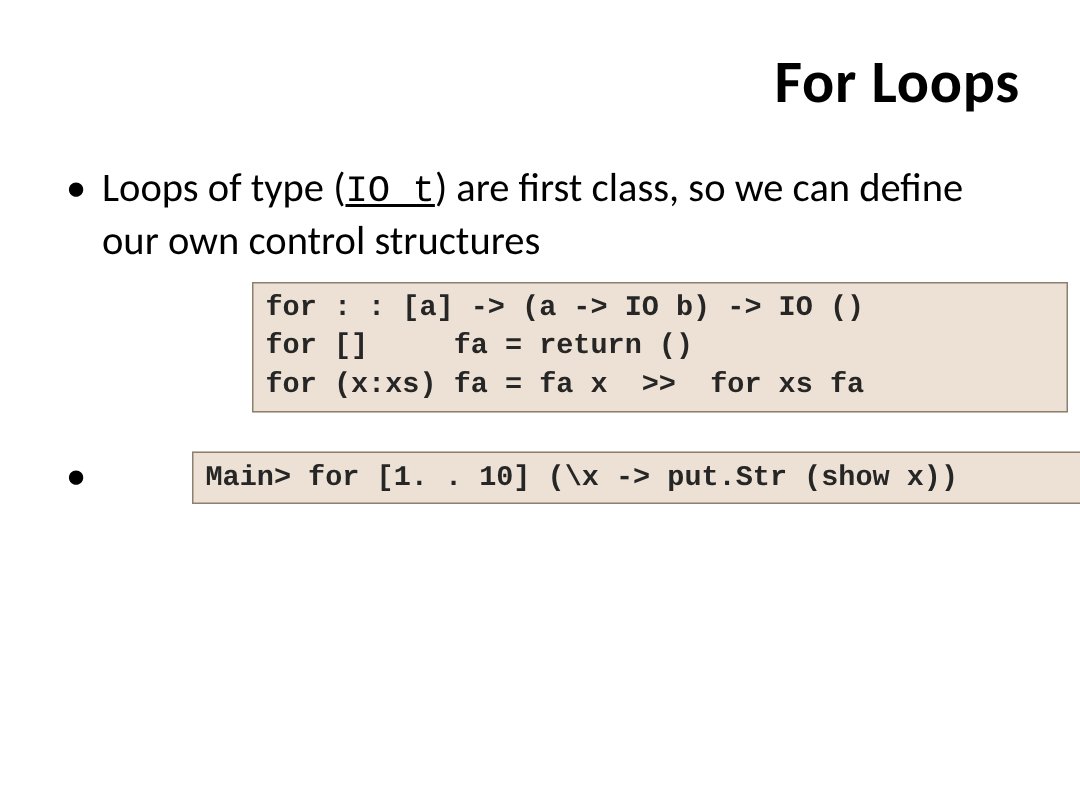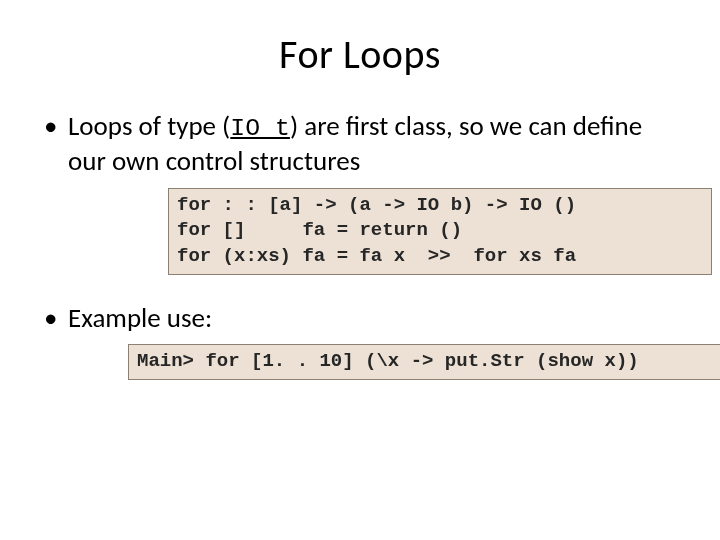--- a/index.html
+++ b/index.html
@@ -12,23 +12,23 @@
     color: #000;
   }
   .slide {
     width: 720px;
     height: 540px;
     box-sizing: border-box;
     padding: 20px 40px 20px 40px;
     position: relative;
   }
   .title {
-    text-align: center;
+    text-align: right;
     font-size: 40px;
-    font-weight: 400;
+    font-weight: 700;
     margin-top: 10px;
     margin-bottom: 30px;
     letter-spacing: 0.5px;
   }
   ul.body {
     list-style: none;
     padding: 0;
     margin: 0 0 0 0;
   }
   ul.body > li {
@@ -80,18 +80,17 @@
   <div class="title">For Loops</div>
 
   <ul class="body">
     <li>
       <span>Loops of type (</span><span class="inline-code">IO t</span><span>) are first class, so we can define our own control structures</span>
       <div class="code-block first">for : : [a] -&gt; (a -&gt; IO b) -&gt; IO ()
 for []     fa = return ()
 for (x:xs) fa = fa x  &gt;&gt;  for xs fa</div>
     </li>
     <li>
-      <span>Example use:</span>
       <div class="code-block second">Main&gt; for [1. . 10] (\x -&gt; put.Str (show x))</div>
     </li>
   </ul>
 
 </div>
 
 </body></html>

